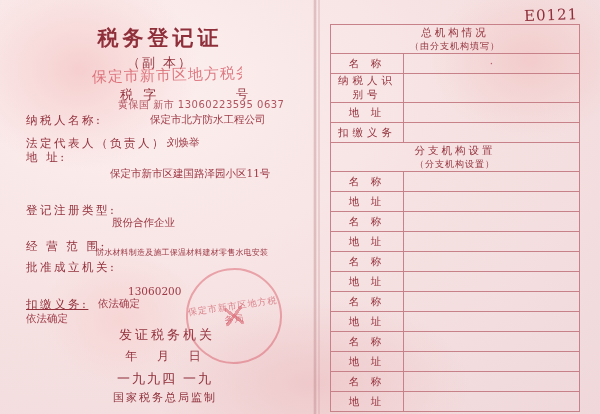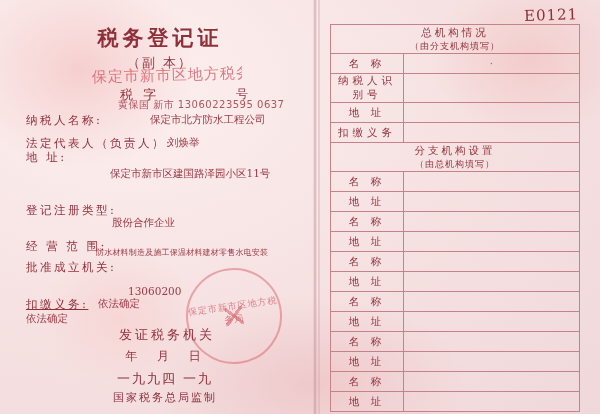--- a/index.html
+++ b/index.html
@@ -192,21 +192,21 @@
         <td class="blank"></td>
       </tr>
       <tr>
         <td class="key">扣缴义务</td>
         <td class="blank"></td>
       </tr>
 
       <tr>
         <td class="hd" colspan="2">
           <span>分支机构设置</span>
-          <span class="sub">（由总机构填写）</span>
+          <span class="sub">（分支机构设置）</span>
         </td>
       </tr>
 
       <tr>
         <td class="key">名    称</td>
         <td class="blank"></td>
       </tr>
       <tr>
         <td class="key">地    址</td>
         <td class="blank"></td>

